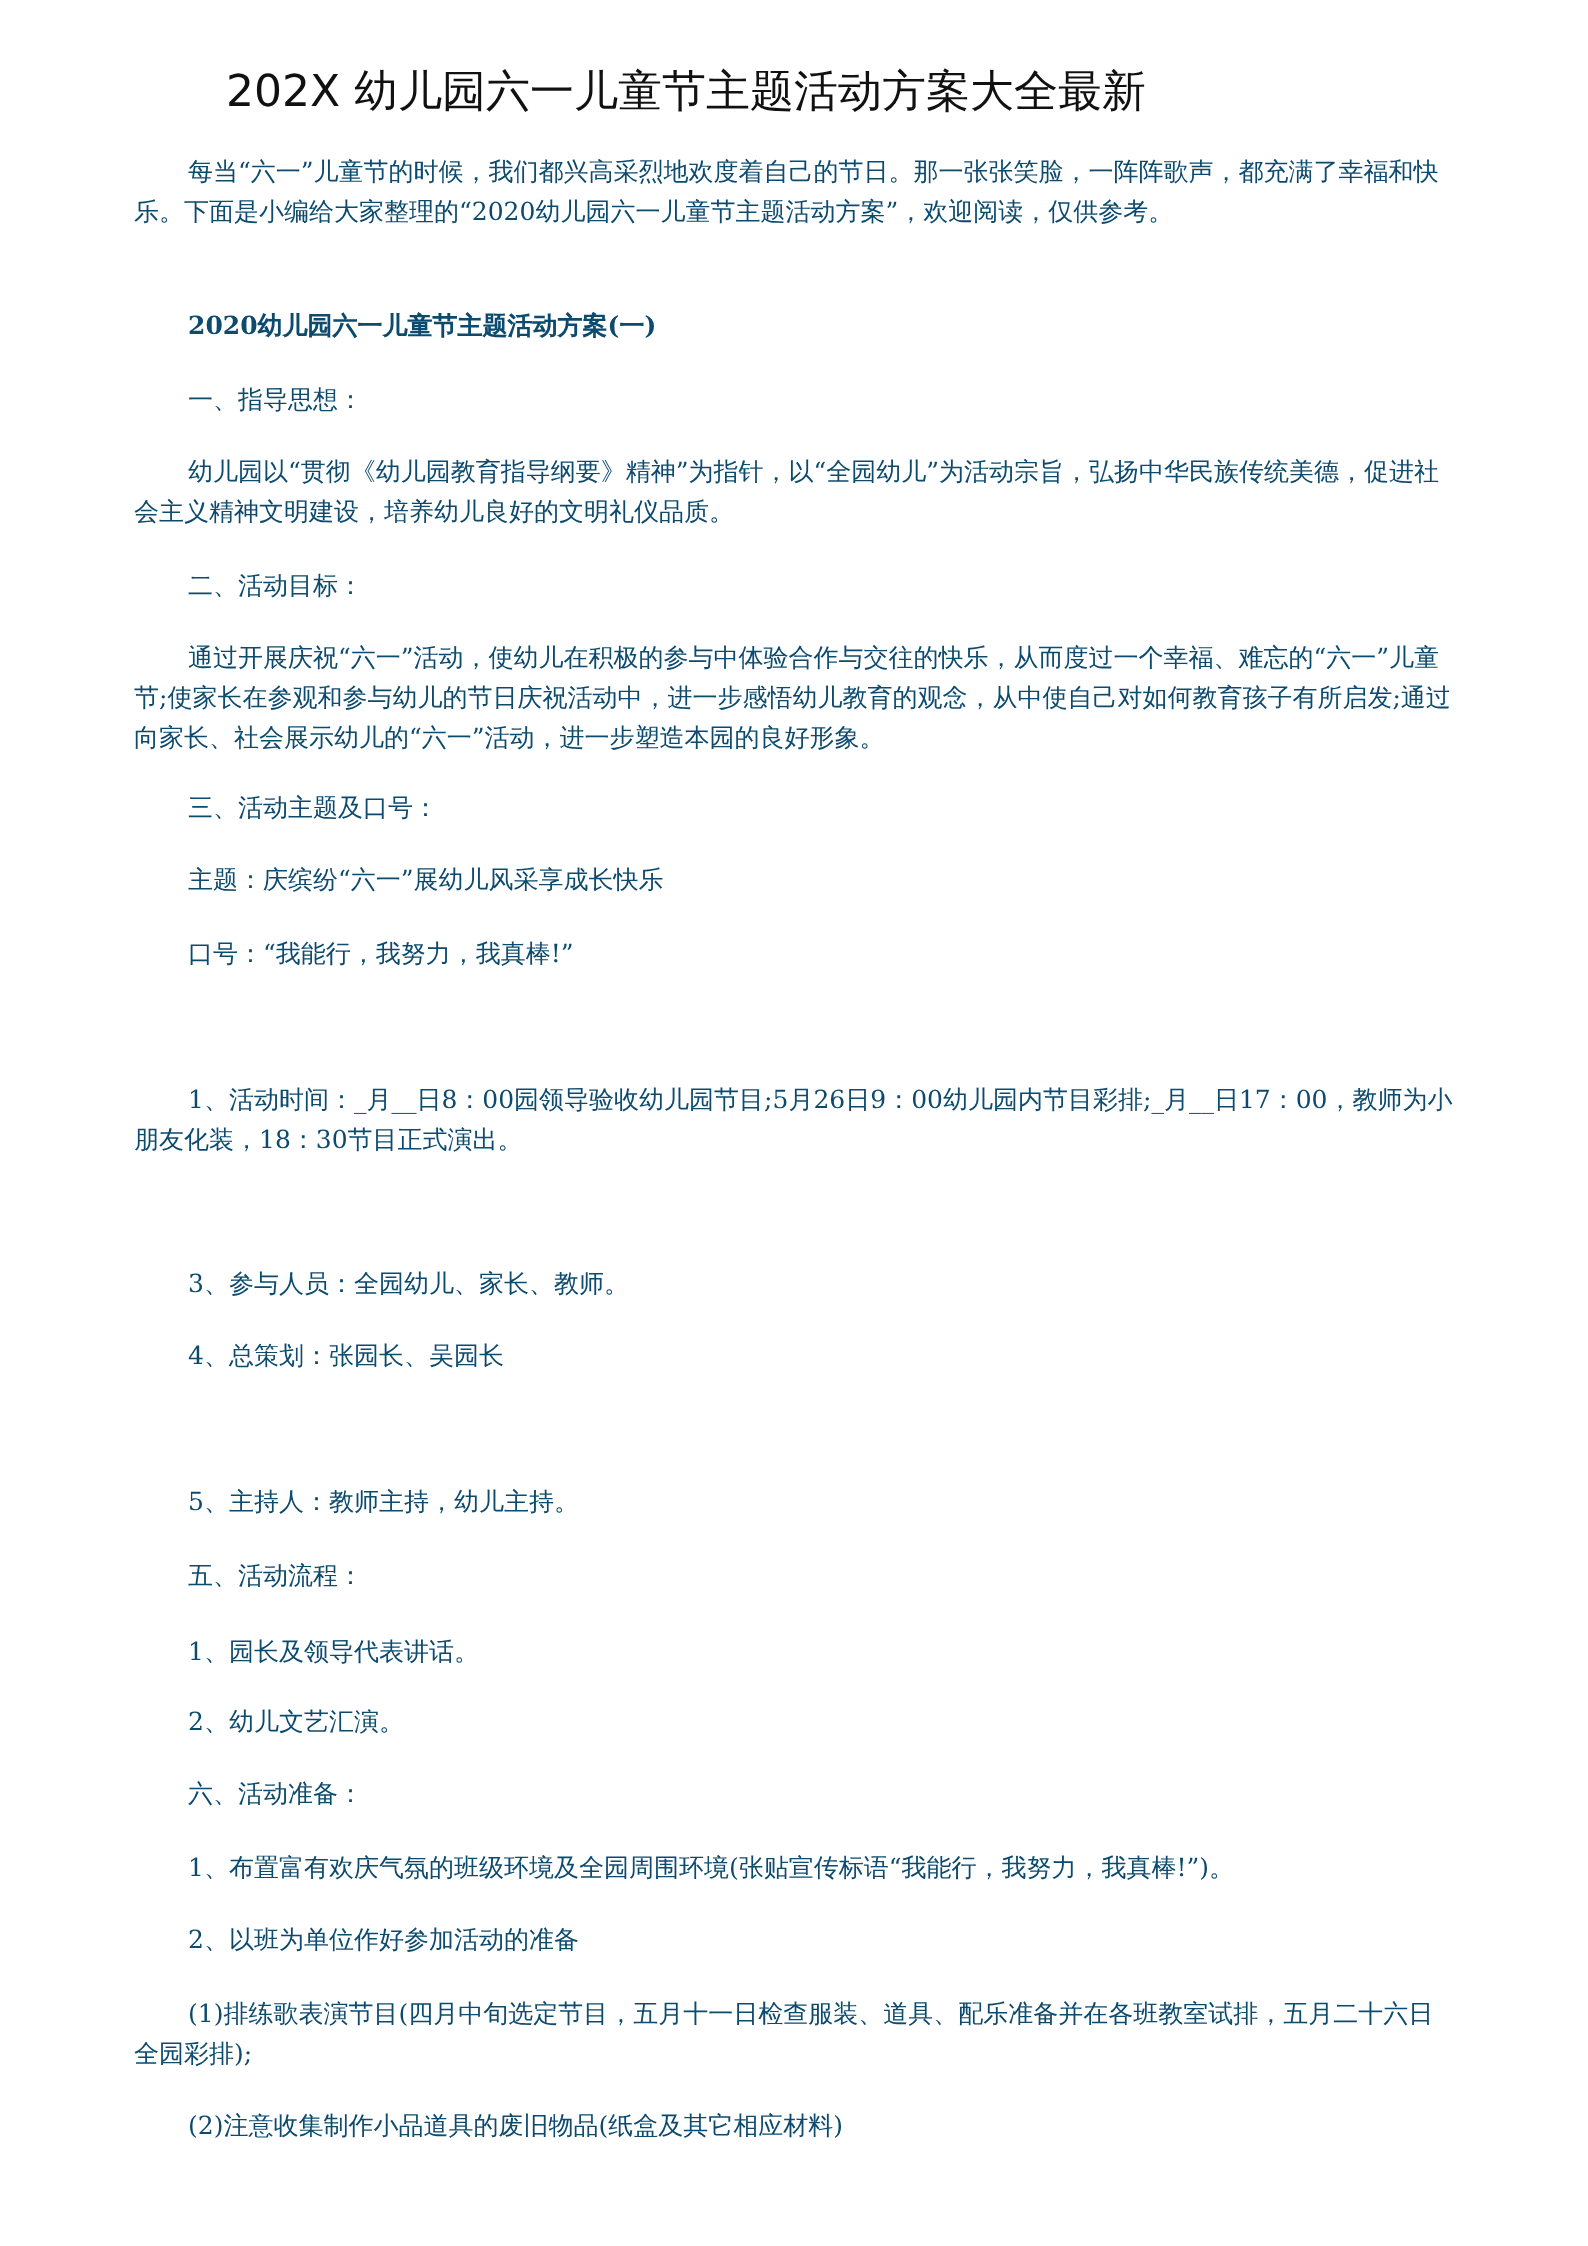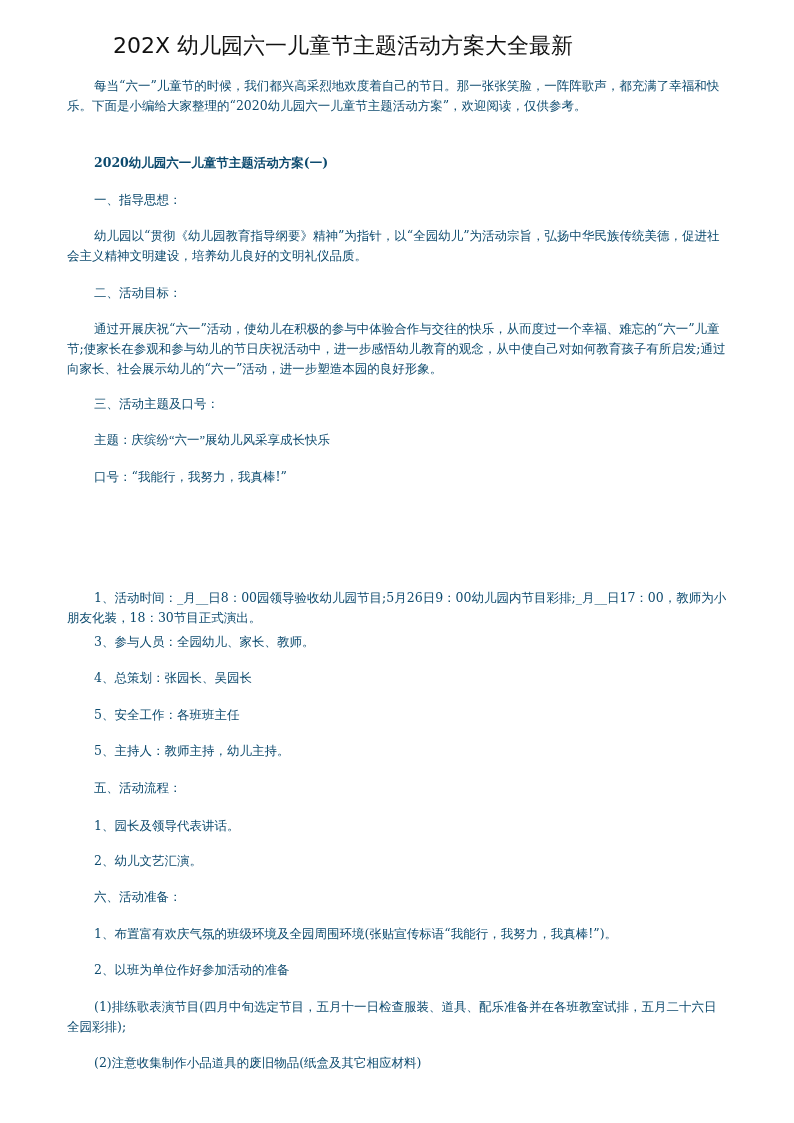--- a/index.html
+++ b/index.html
@@ -26,27 +26,26 @@
 
   <div class="p sub" style="top:153px;">2020幼儿园六一儿童节主题活动方案(一)</div>
 
   <div class="p" style="top:190px;">一、指导思想：</div>
   <div class="p" style="top:226px;">幼儿园以“贯彻《幼儿园教育指导纲要》精神”为指针，以“全园幼儿”为活动宗旨，弘扬中华民族传统美德，促进社会主义精神文明建设，培养幼儿良好的文明礼仪品质。</div>
 
   <div class="p" style="top:283px;">二、活动目标：</div>
   <div class="p" style="top:319px;">通过开展庆祝“六一”活动，使幼儿在积极的参与中体验合作与交往的快乐，从而度过一个幸福、难忘的“六一”儿童节;使家长在参观和参与幼儿的节日庆祝活动中，进一步感悟幼儿教育的观念，从中使自己对如何教育孩子有所启发;通过向家长、社会展示幼儿的“六一”活动，进一步塑造本园的良好形象。</div>
 
   <div class="p" style="top:394px;">三、活动主题及口号：</div>
-  <div class="p" style="top:430px;font-family:Liberation Serif, serif;">主题：庆缤纷“六一”展幼儿风采享成长快乐</div>
+  <div class="p" style="top:430px;">主题：庆缤纷“六一”展幼儿风采享成长快乐</div>
   <div class="p" style="top:467px;">口号：“我能行，我努力，我真棒!”</div>
 
-  <div class="p" style="top:540px;margin-top:48px;">1、活动时间：_月__日8：00园领导验收幼儿园节目;5月26日9：00幼儿园内节目彩排;_月__日17：00，教师为小朋友化装，18：30节目正式演出。</div>
+  <div class="p" style="top:540px;">1、活动时间：_月__日8：00园领导验收幼儿园节目;5月26日9：00幼儿园内节目彩排;_月__日17：00，教师为小朋友化装，18：30节目正式演出。</div>
   <div class="p" style="top:632px;">3、参与人员：全园幼儿、家长、教师。</div>
   <div class="p" style="top:668px;">4、总策划：张园长、吴园长</div>
-  <div class="p" style="top:705px;">5、安全工作：各班班主任</div>
   <div class="p" style="top:741px;">5、主持人：教师主持，幼儿主持。</div>
 
   <div class="p" style="top:778px;">五、活动流程：</div>
   <div class="p" style="top:816px;">1、园长及领导代表讲话。</div>
   <div class="p" style="top:851px;">2、幼儿文艺汇演。</div>
 
   <div class="p" style="top:887px;">六、活动准备：</div>
   <div class="p" style="top:924px;">1、布置富有欢庆气氛的班级环境及全园周围环境(张贴宣传标语“我能行，我努力，我真棒!”)。</div>
   <div class="p" style="top:960px;">2、以班为单位作好参加活动的准备</div>
   <div class="p" style="top:997px;">(1)排练歌表演节目(四月中旬选定节目，五月十一日检查服装、道具、配乐准备并在各班教室试排，五月二十六日全园彩排);</div>

